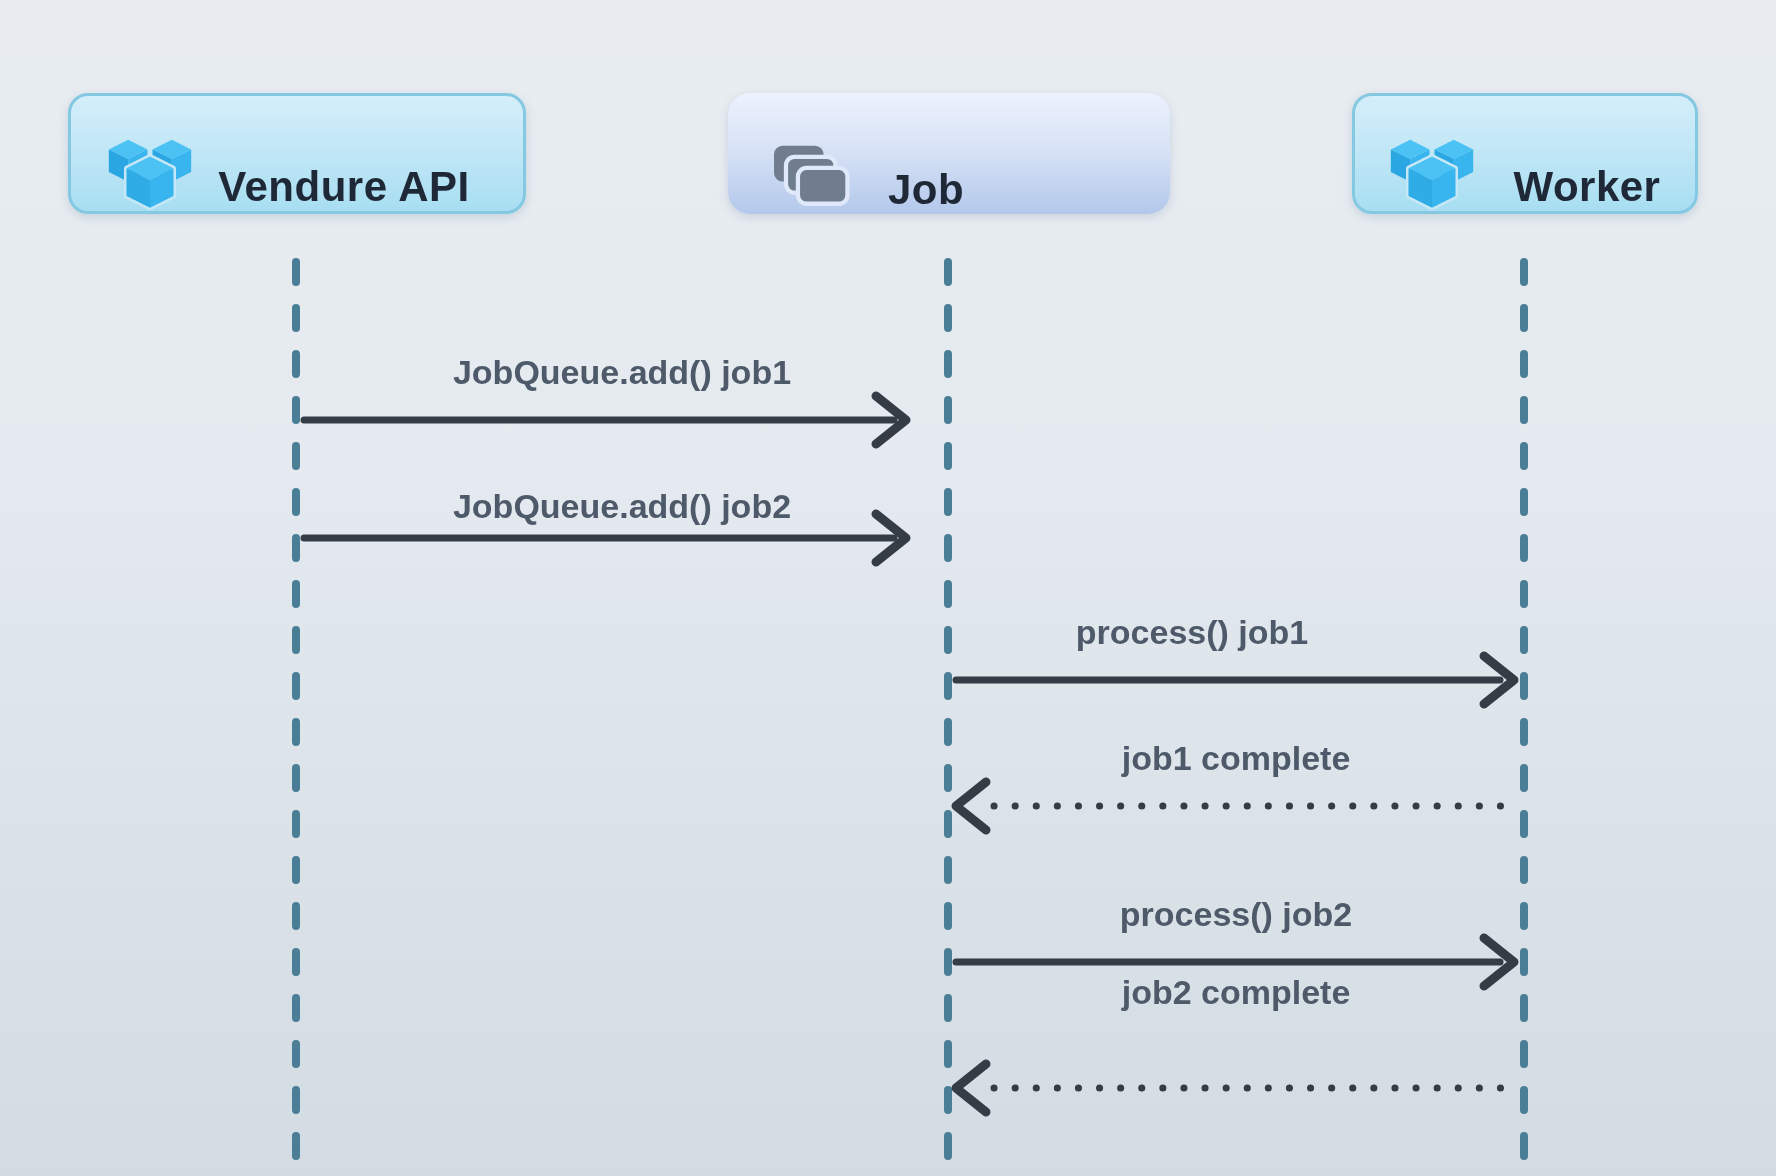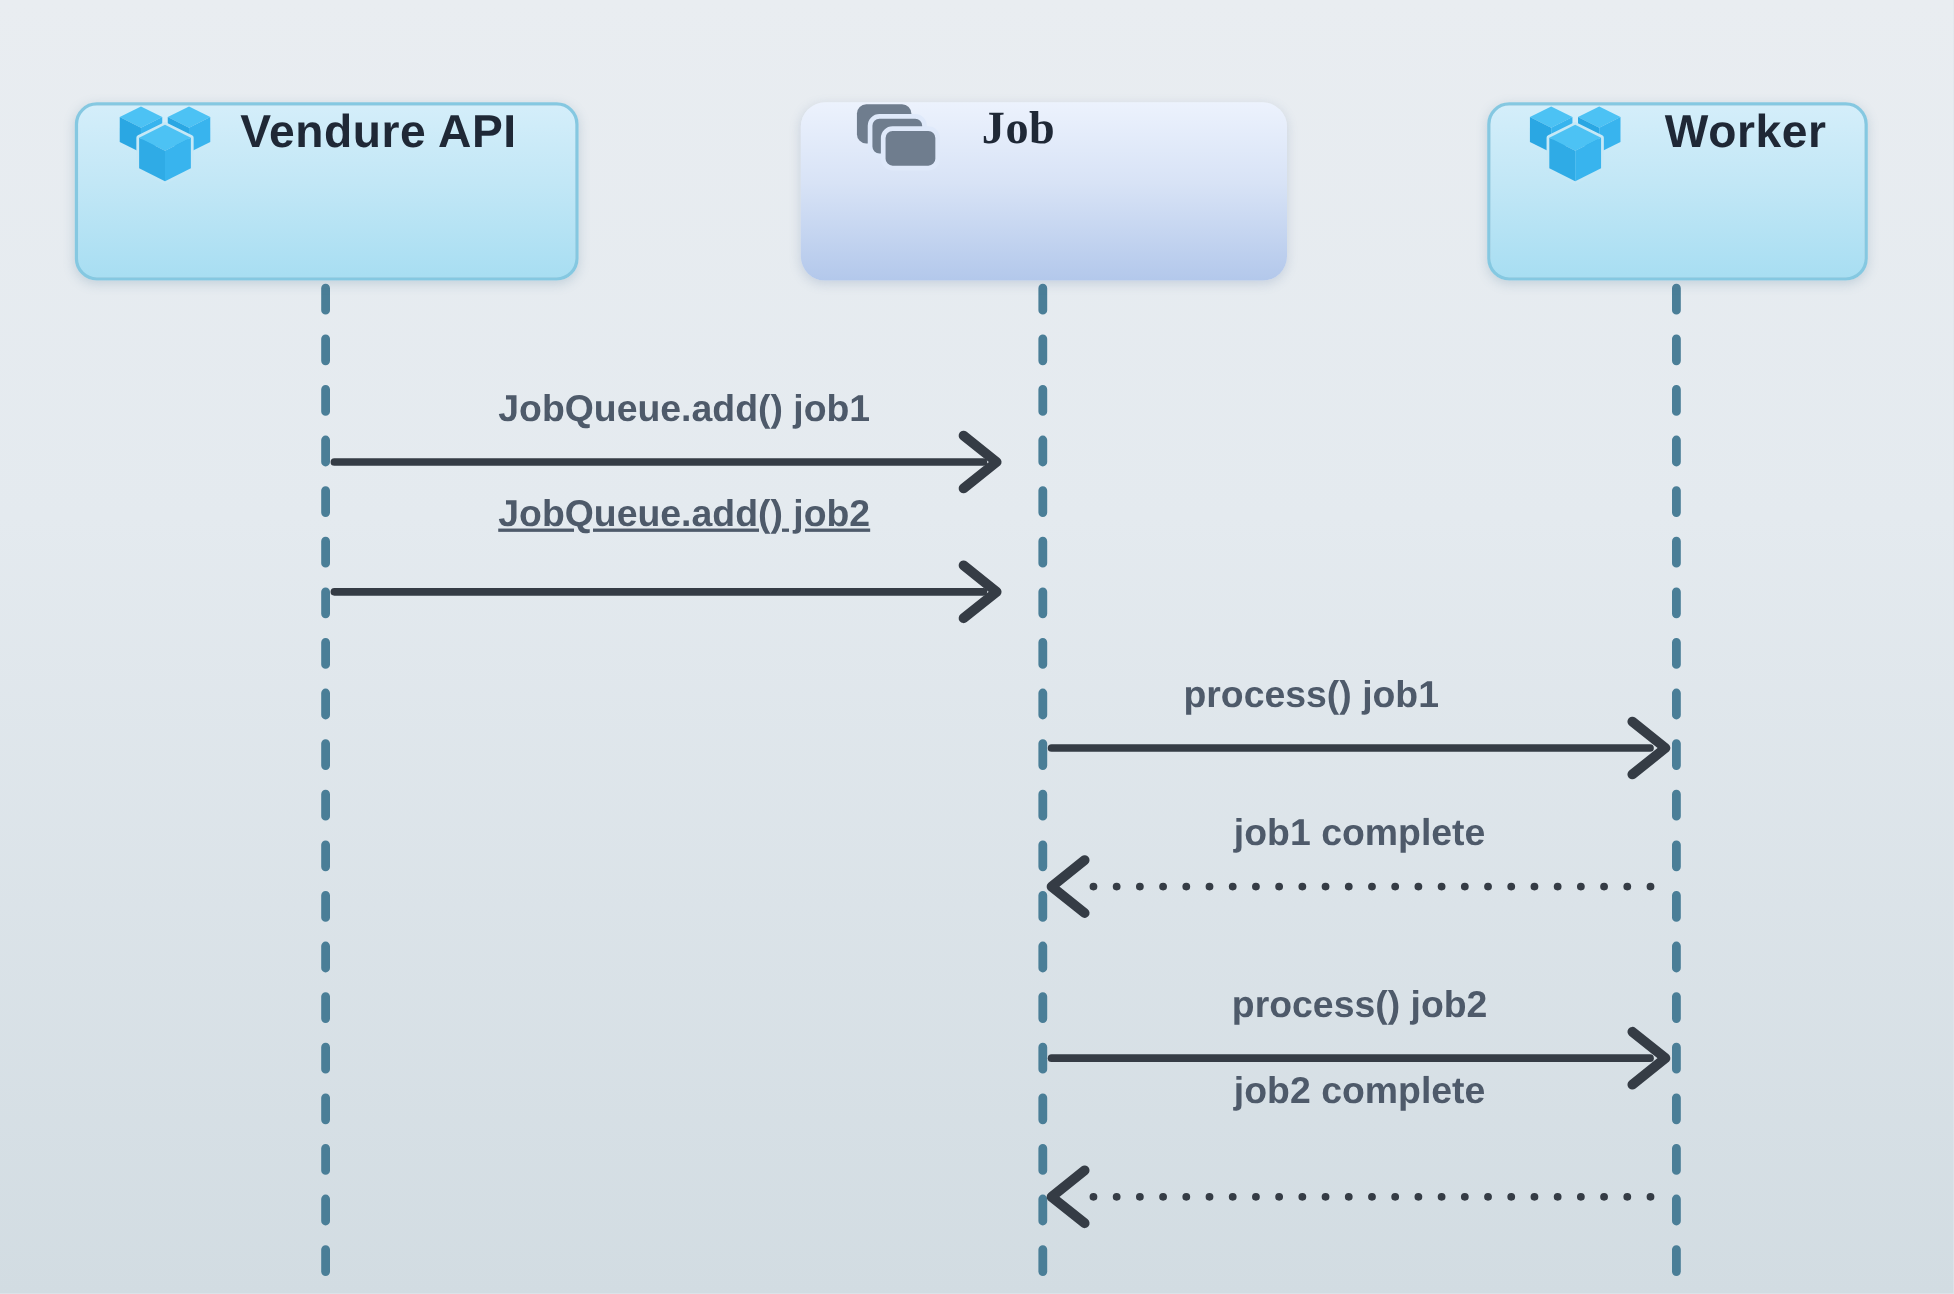--- a/index.html
+++ b/index.html
@@ -18,59 +18,59 @@
   svg.overlay {
     position: absolute;
     left: 0; top: 0;
     width: 1776px;
     height: 1176px;
     display: block;
   }
   .actor {
     position: absolute;
     top: 93px;
-    height: 162px;
+    height: 121px;
     border-radius: 20px;
     display: flex;
-    align-items: flex-start;
+    align-items: flex-end;
     justify-content: center;
     box-sizing: border-box;
   }
   .actor-cyan {
     background: linear-gradient(180deg, #d4eefa 0%, #c2e7f6 45%, #a8def2 100%);
     border: 3px solid #85c8e1;
     box-shadow: 0 3px 10px rgba(90, 130, 160, 0.25);
   }
   .actor-periwinkle {
     background: linear-gradient(180deg, #ecf2fd 0%, #d8e3f6 45%, #b3c8eb 100%);
     border-radius: 22px;
     box-shadow: 0 3px 10px rgba(90, 120, 160, 0.22);
   }
   .actor-vendure { left: 68px;  width: 458px; gap: 26px; padding-right: 16px; }
-  .actor-job     { left: 728px; width: 442px; gap: 30px; padding-right: 162px; font-family: Liberation Serif, serif; }
+  .actor-job     { left: 728px; width: 442px; gap: 30px; padding-right: 162px; }
   .actor-worker  { left: 1352px; width: 346px; gap: 40px; }
   .actor-label {
     font-size: 42px;
     font-weight: 800;
     color: #1f2836;
     letter-spacing: 0.5px;
     white-space: nowrap;
   }
   .cube-icon  { width: 84px; height: 72px; flex: 0 0 auto; }
   .cards-icon { width: 86px; height: 70px; flex: 0 0 auto; }
   .msg {
     position: absolute;
     transform: translate(-50%, -50%);
     font-size: 34px;
     font-weight: 700;
     color: #4e5a6a;
     white-space: nowrap;
   }
   .m1 { left: 622px;  top: 372px; }
-  .m2 { left: 622px;  top: 468px; text-decoration: underline; }
+  .m2 { left: 622px;  top: 506px; }
   .m3 { left: 1192px; top: 632px; }
   .m4 { left: 1236px; top: 758px; }
   .m5 { left: 1236px; top: 914px; }
   .m6 { left: 1236px; top: 992px; }
 </style>
 </head>
 <body>
 
 <div class="stage">
 

